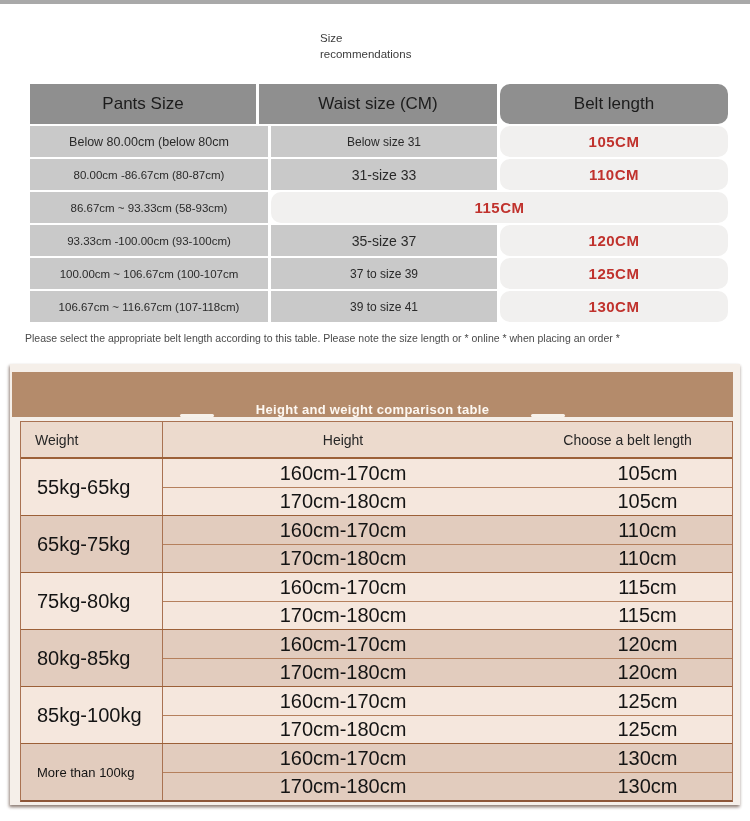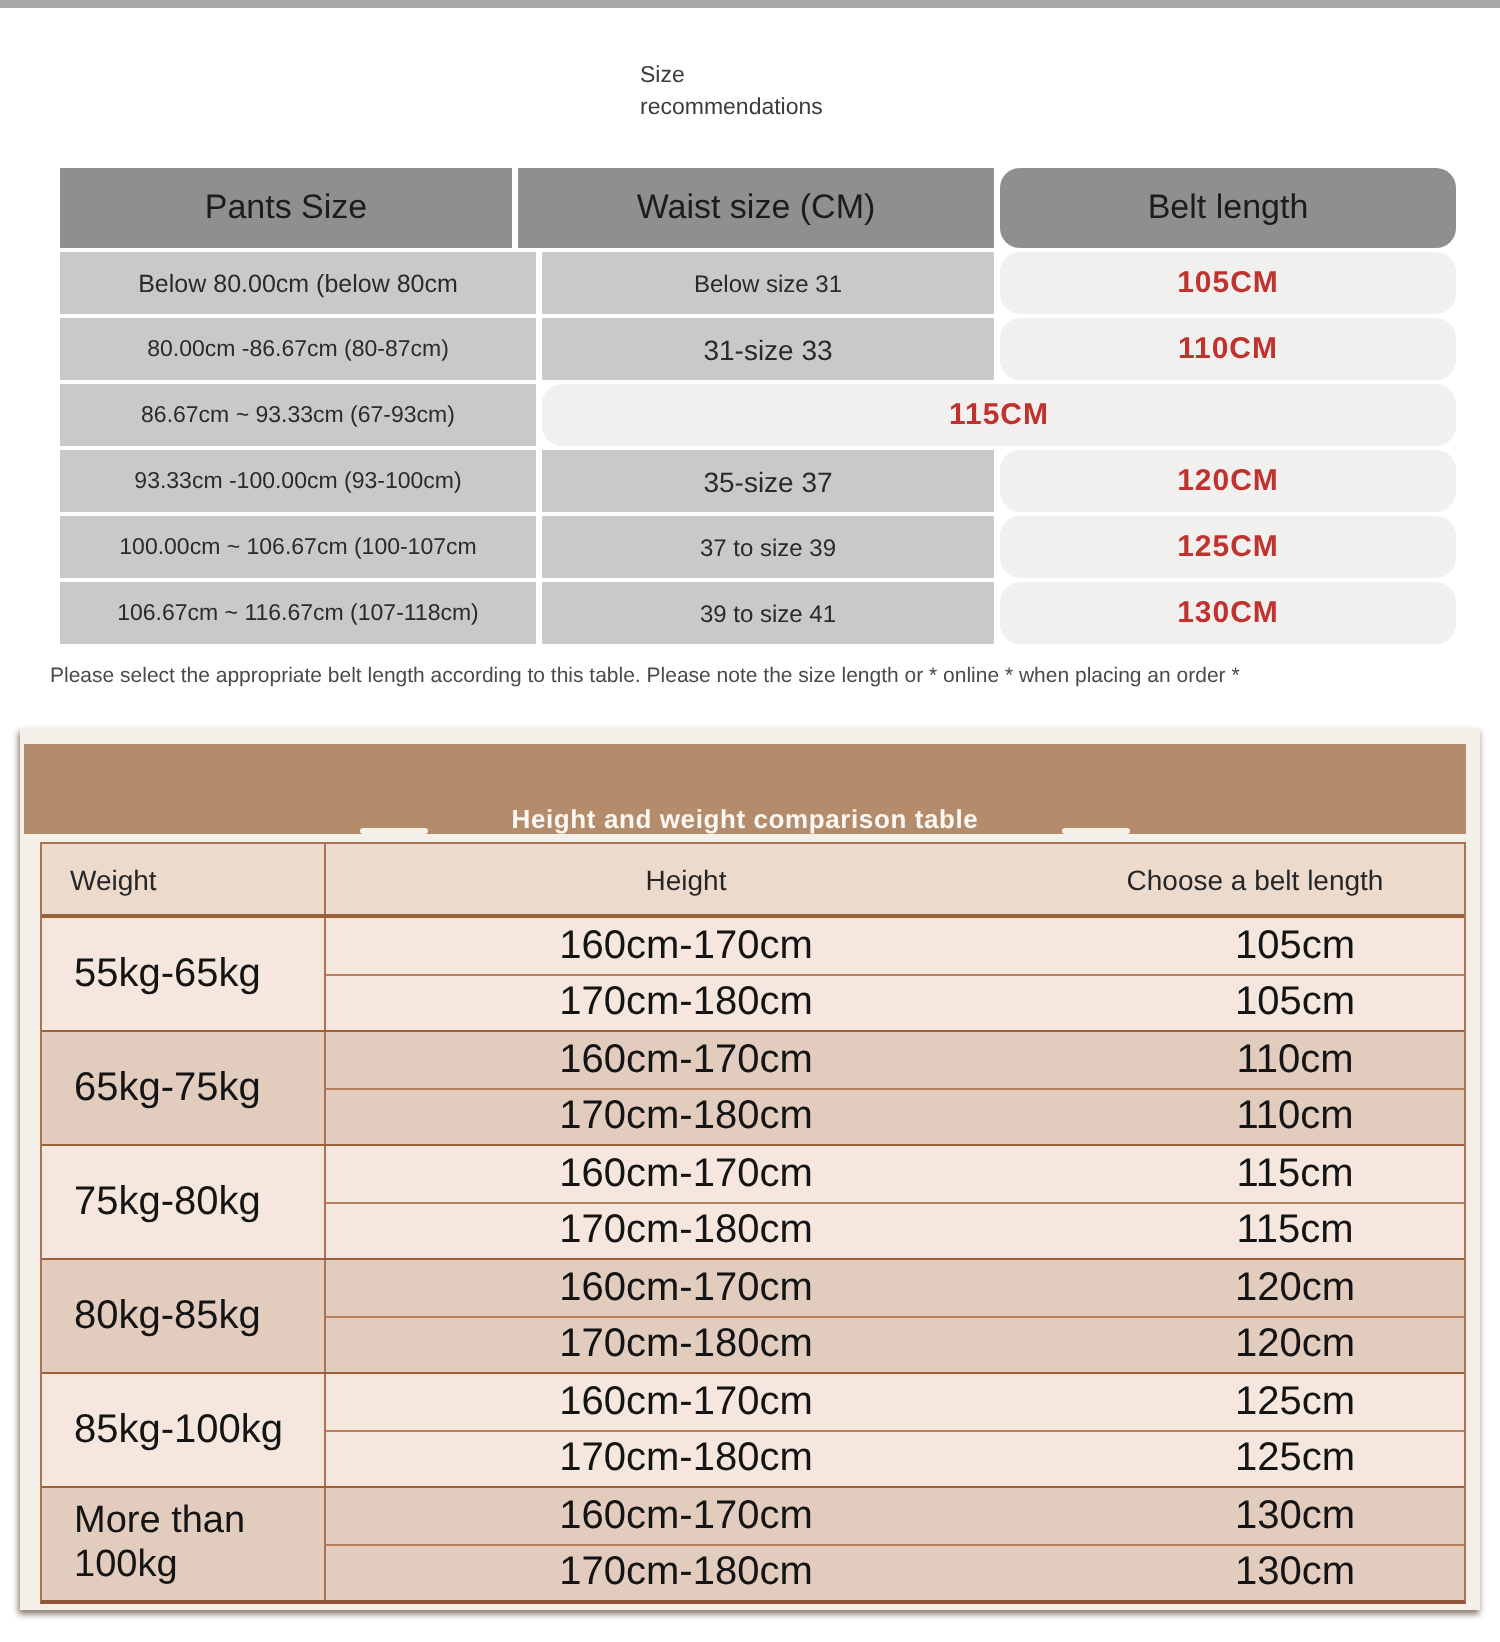--- a/index.html
+++ b/index.html
@@ -46,21 +46,21 @@
   .h-weight { width: 142px; border-right: 1px solid #a97252; display: flex; align-items: center; padding-left: 14px; }
   .h-height { width: 360px; display: flex; align-items: center; justify-content: center; }
   .h-belt { flex: 1; display: flex; align-items: center; justify-content: center; }
 
   .cmp-group { display: flex; border-top: 1px solid #9c6038; }
   .cmp-group:first-child { border-top: none; }
   .cmp-group.light { background: #f5e7dd; }
   .cmp-group.dark { background: #e2ccbe; }
   .g-weight { width: 142px; border-right: 1px solid #a97252; display: flex; align-items: center;
               padding-left: 16px; font-size: 20px; color: #141414; }
-  .g-weight.small { font-size: 19px; }
+  .g-weight.small { font-size: 13px; }
   .g-rows { flex: 1; display: flex; flex-direction: column; }
   .g-row { display: flex; height: 28px; align-items: center; gap: 40px; }
   .g-row + .g-row { border-top: 1px solid #b5805d; }
   .g-height { width: 360px; text-align: center; font-size: 20px; color: #141414; }
   .g-belt { flex: 1; text-align: center; font-size: 20px; color: #141414; }
 </style>
 </head>
 <body>
 
 <div class="canvas">
@@ -83,21 +83,21 @@
         <div class="cell c1">Below 80.00cm (below 80cm</div>
         <div class="cell c2">Below size 31</div>
         <div class="cell c3">105CM</div>
       </div>
       <div class="st-row">
         <div class="cell c1">80.00cm -86.67cm (80-87cm)</div>
         <div class="cell c2">31-size 33</div>
         <div class="cell c3">110CM</div>
       </div>
       <div class="st-row">
-        <div class="cell c1">86.67cm ~ 93.33cm (67-93cm)</div>
+        <div class="cell c1">86.67cm ~ 93.33cm (58-93cm)</div>
         <div class="cell c3">115CM</div>
       </div>
       <div class="st-row">
         <div class="cell c1">93.33cm -100.00cm (93-100cm)</div>
         <div class="cell c2">35-size 37</div>
         <div class="cell c3">120CM</div>
       </div>
       <div class="st-row">
         <div class="cell c1">100.00cm ~ 106.67cm (100-107cm</div>
         <div class="cell c2">37 to size 39</div>

